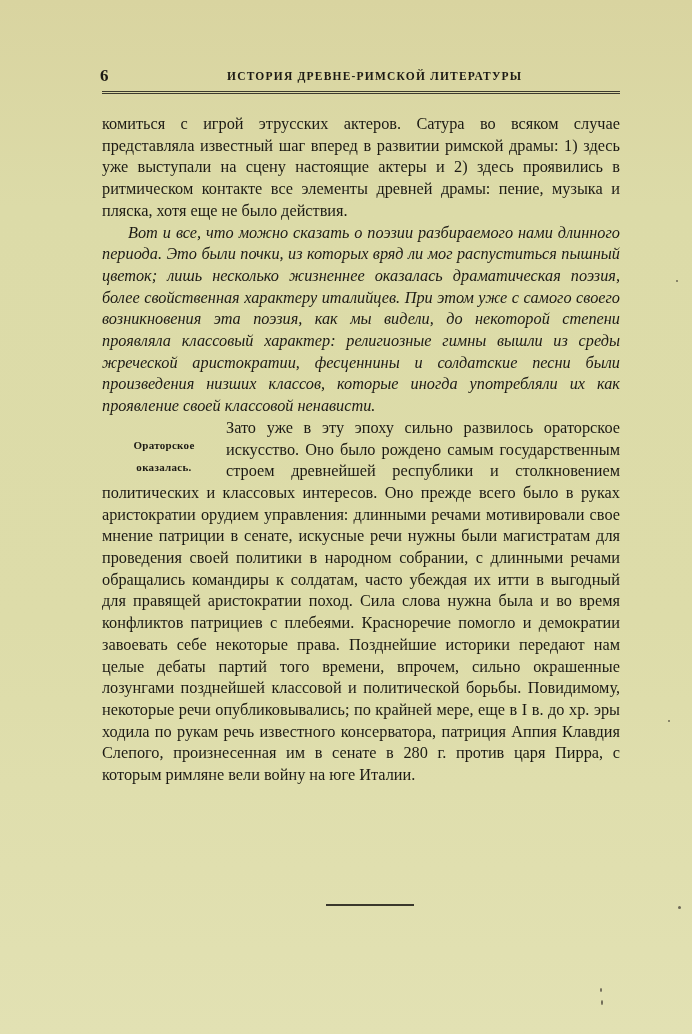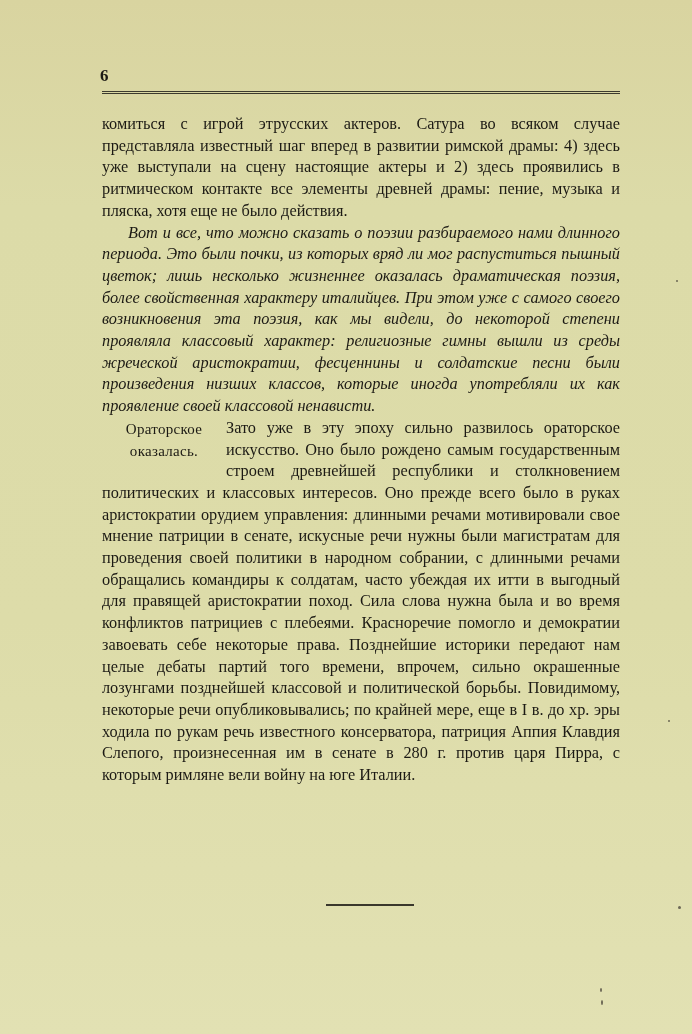--- a/index.html
+++ b/index.html
@@ -73,24 +73,24 @@
     .indent {
       text-indent: 26px;
       font-style: italic;
     }
     .sidenote-para {
       position: relative;
     }
     .sidenote {
       float: left;
       width: 124px;
-      margin-top: 2px;
-      font-size: 15px;
+      margin-top: 18px;
+      font-size: 11px;
       line-height: 21.7px;
-      font-weight: normal;
+      font-weight: bold;
       text-align: center;
       letter-spacing: 0.3px;
     }
     .sidenote span { display: block; }
     .end-rule {
       position: absolute;
       left: 326px;
       top: 904px;
       width: 88px;
       height: 2px;
@@ -101,25 +101,26 @@
       background: #6b6755;
       border-radius: 50%;
     }
   </style>
 </head>
 <body>
 
 <div class="page">
   <div class="running-head">
     <span class="page-number">6</span>
+    <span class="running-title">История древне-римской литературы</span>
     <div class="head-rule"></div>
   </div>
 
   <div class="body-text">
-    <p class="para">комиться с игрой этрусских актеров. Сатура во всяком случае представляла известный шаг вперед в развитии римской драмы: 4) здесь уже выступали на сцену настоящие актеры и 2) здесь проявились в ритмическом контакте все элементы древней драмы: пение, музыка и пляска, хотя еще не было действия.</p>
+    <p class="para">комиться с игрой этрусских актеров. Сатура во всяком случае представляла известный шаг вперед в развитии римской драмы: 1) здесь уже выступали на сцену настоящие актеры и 2) здесь проявились в ритмическом контакте все элементы древней драмы: пение, музыка и пляска, хотя еще не было действия.</p>
     <p class="para indent">Вот и все, что можно сказать о поэзии разбираемого нами длинного периода. Это были почки, из которых вряд ли мог распуститься пышный цветок; лишь несколько жизненнее оказалась драматическая поэзия, более свойственная характеру италийцев. При этом уже с самого своего возникновения эта поэзия, как мы видели, до некоторой степени проявляла классовый характер: религиозные гимны вышли из среды жреческой аристократии, фесценнины и солдатские песни были произведения низших классов, которые иногда употребляли их как проявление своей классовой ненависти.</p>
     <div class="sidenote-para">
       <div class="sidenote">
         <span>Ораторское</span>
         <span>оказалась.</span>
       </div>
       <p class="para">Зато уже в эту эпоху сильно развилось ораторское искусство. Оно было рождено самым государственным строем древнейшей республики и столкновением политических и классовых интересов. Оно прежде всего было в руках аристократии орудием управления: длинными речами мотивировали свое мнение патриции в сенате, искусные речи нужны были магистратам для проведения своей политики в народном собрании, с длинными речами обращались командиры к солдатам, часто убеждая их итти в выгодный для правящей аристократии поход. Сила слова нужна была и во время конфликтов патрициев с плебеями. Красноречие помогло и демократии завоевать себе некоторые права. Позднейшие историки передают нам целые дебаты партий того времени, впрочем, сильно окрашенные лозунгами позднейшей классовой и политической борьбы. Повидимому, некоторые речи опубликовывались; по крайней мере, еще в I в. до хр. эры ходила по рукам речь известного консерватора, патриция Аппия Клавдия Слепого, произнесенная им в сенате в 280 г. против царя Пирра, с которым римляне вели войну на юге Италии.</p>
     </div>
   </div>
 </div>

